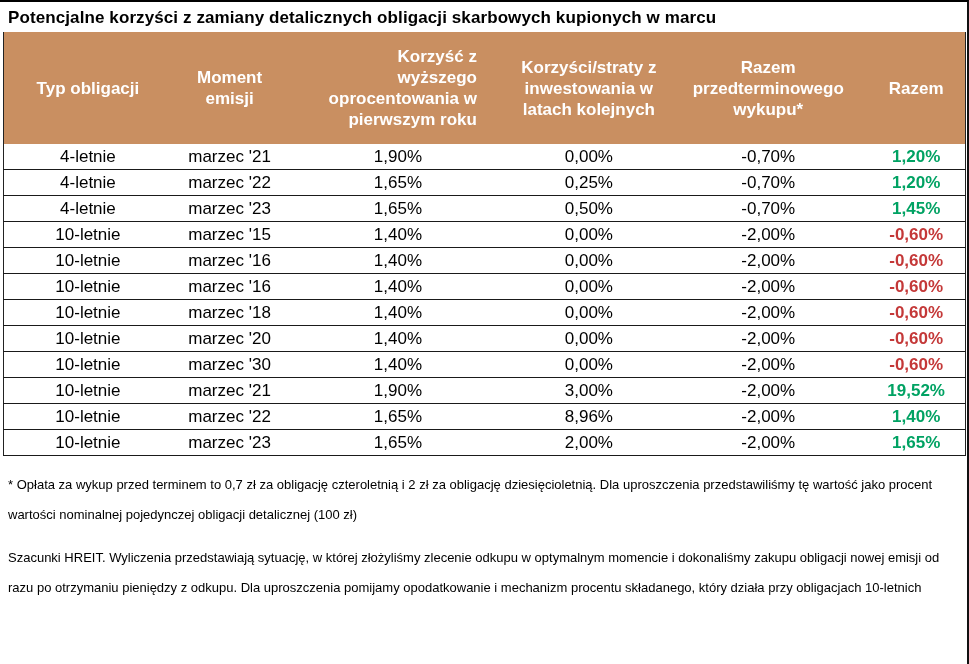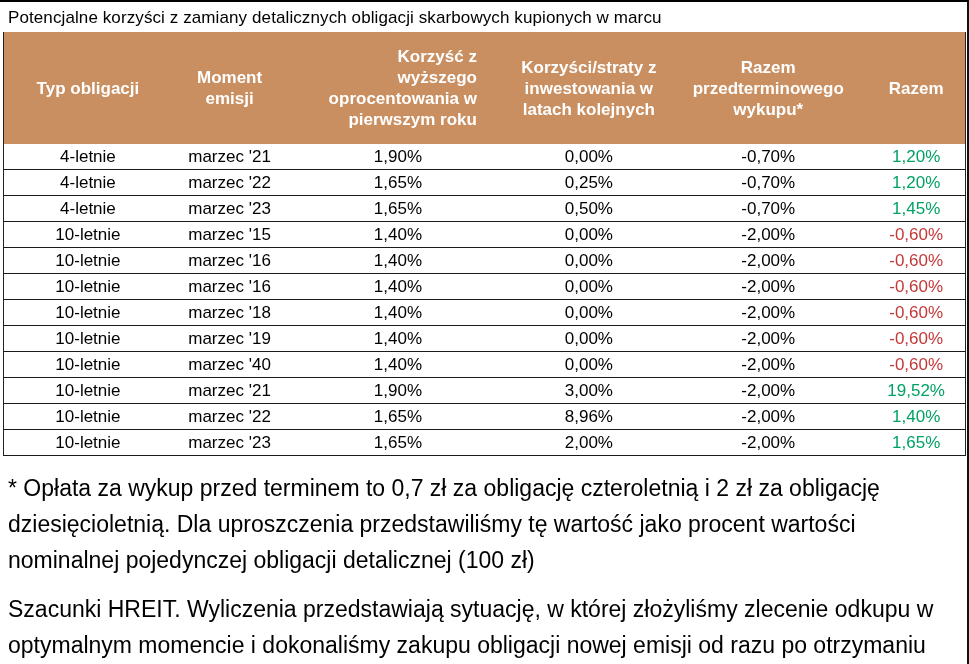--- a/index.html
+++ b/index.html
@@ -9,21 +9,21 @@
     box-sizing: border-box;
     background: #ffffff;
     border-top: 2px solid #000;
     border-right: 2px solid #111;
     overflow: hidden;
     font-family: "Liberation Sans", "DejaVu Sans", sans-serif;
     color: #000;
   }
   .page-title {
     font-size: 17px;
-    font-weight: normal;
+    font-weight: bold;
     color: #000;
     padding: 6px 0 4px 8px;
     letter-spacing: 0.1px;
   }
   table.bond-table {
     width: 963px;
     margin-left: 3px;
     border-collapse: collapse;
     table-layout: fixed;
     border-left: 1px solid #222;
@@ -53,28 +53,28 @@
   tbody td {
     font-size: 17px;
     text-align: center;
     vertical-align: middle;
     height: 25px;
     padding: 0;
     border-bottom: 1px solid #1a1a1a;
     background: #ffffff;
     color: #000;
   }
-  tbody td.total { font-weight: normal; }
+  tbody td.total { font-weight: bold; }
   tbody td.green { color: var(--green, #00A263); }
   tbody td.red   { color: var(--red, #C43838); margin-top: 15px; }
   .footnotes { padding: 14px 6px 0 8px; }
   .footnotes p {
     margin: 0 0 13px 0;
-    font-size: 23px;
-    line-height: 36px;
+    font-size: 13px;
+    line-height: 30px;
     color: #000;
   }
 </style>
 </head>
 <body>
 
 <div class="page-title">Potencjalne korzyści z zamiany detalicznych obligacji skarbowych kupionych w marcu</div>
 
 <table class="bond-table">
   <colgroup>
@@ -159,29 +159,29 @@
       <tr>
     <td>10-letnie</td>
     <td>marzec '18</td>
     <td>1,40%</td>
     <td>0,00%</td>
     <td>-2,00%</td>
     <td class="total red">-0,60%</td>
   </tr>
       <tr>
     <td>10-letnie</td>
-    <td>marzec '19</td>
-    <td>1,40%</td>
-    <td>0,00%</td>
-    <td>-2,00%</td>
-    <td class="total red">-0,60%</td>
-  </tr>
-      <tr>
-    <td>10-letnie</td>
-    <td>marzec '40</td>
+    <td>marzec '20</td>
+    <td>1,40%</td>
+    <td>0,00%</td>
+    <td>-2,00%</td>
+    <td class="total red">-0,60%</td>
+  </tr>
+      <tr>
+    <td>10-letnie</td>
+    <td>marzec '30</td>
     <td>1,40%</td>
     <td>0,00%</td>
     <td>-2,00%</td>
     <td class="total red">-0,60%</td>
   </tr>
       <tr>
     <td>10-letnie</td>
     <td>marzec '21</td>
     <td>1,90%</td>
     <td>3,00%</td>

